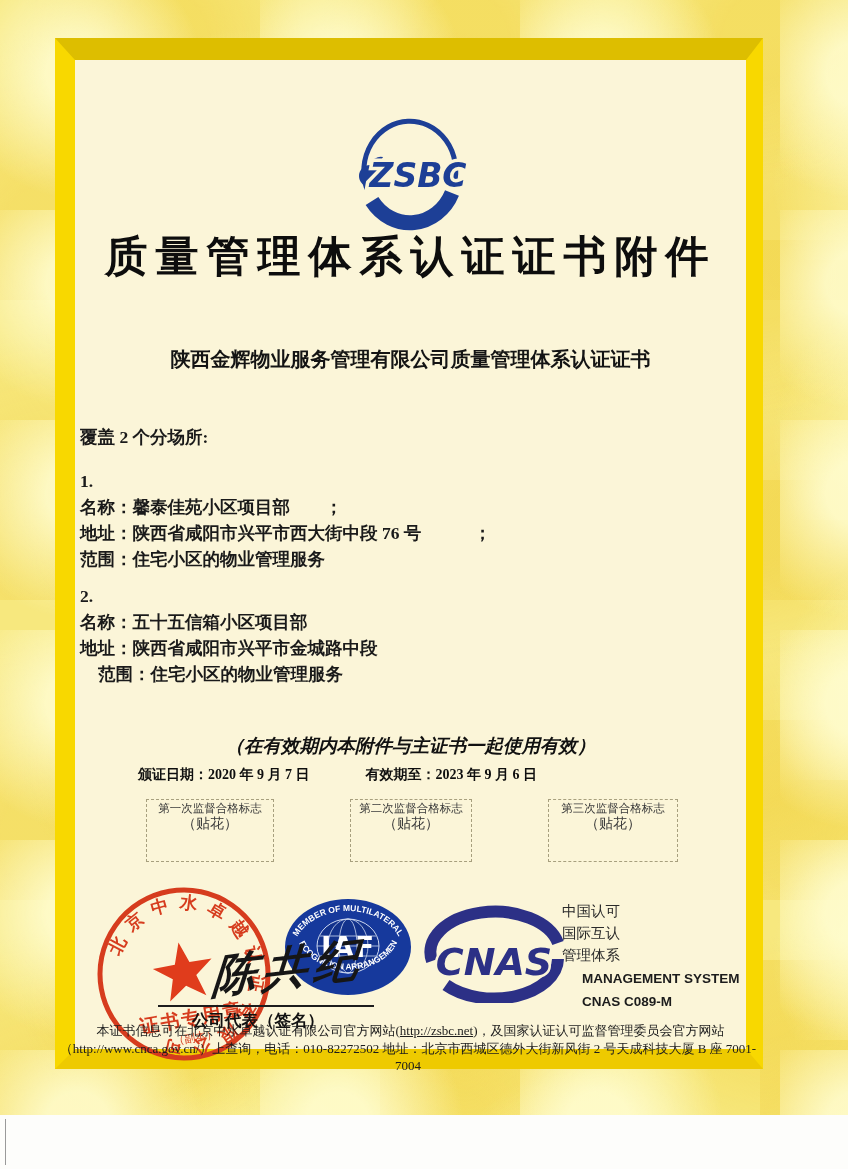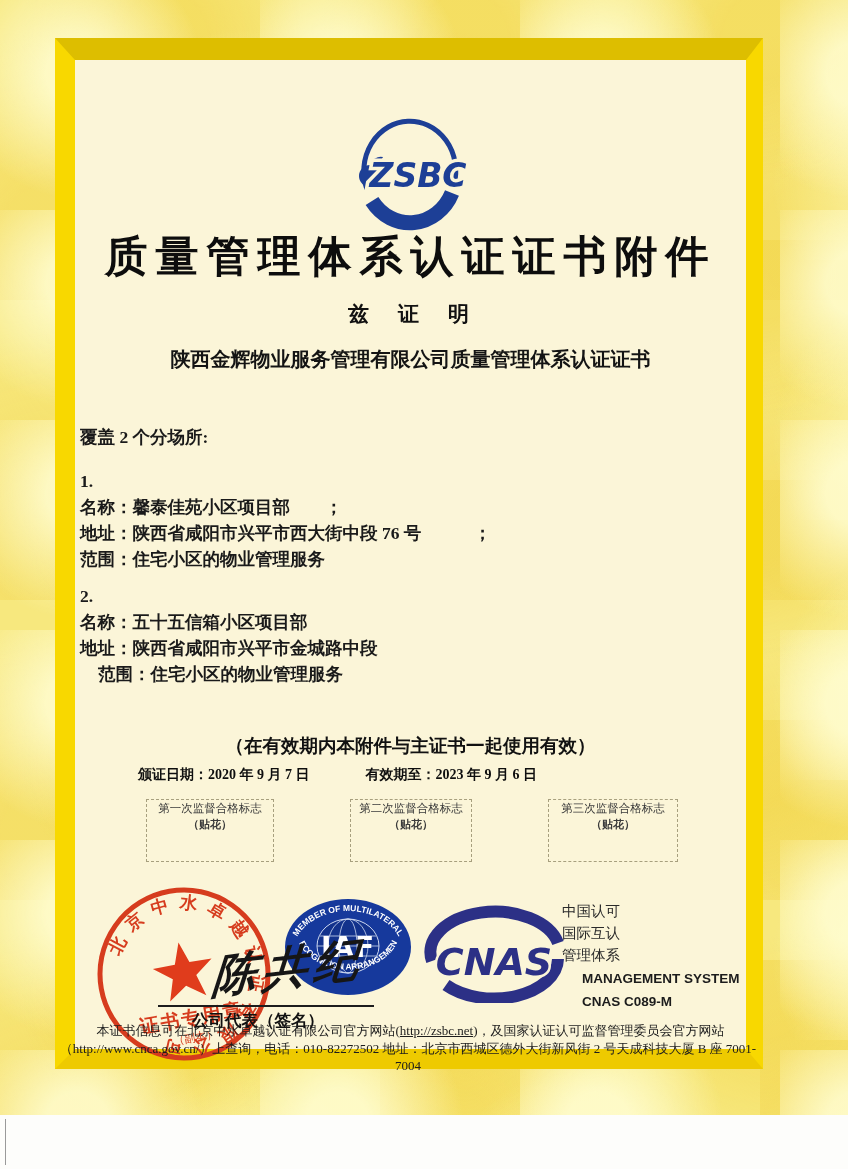--- a/index.html
+++ b/index.html
@@ -26,30 +26,30 @@
   .ctr { left:75px; width:671px; text-align:center; }
   .z { z-index:1; }
   .title { top:228px; font-family:"DejaVu Sans", sans-serif; font-weight:bold; font-size:43px; letter-spacing:8px; color:#0d0d0d; }
   .subtitle { top:300px; font-size:21px; font-weight:bold; color:#111; letter-spacing:4px; }
   .company { top:346px; font-size:20px; font-weight:bold; color:#141414; }
   .certno { top:375px; font-size:19px; font-weight:bold; color:#141414; letter-spacing:1px; }
   .body-line { font-size:17.5px; font-weight:bold; color:#1a1a1a; line-height:26px; }
   .coverage { left:80px; top:424px; }
   .site { left:80px; }
   .indent { padding-left:18px; }
-  .validity { top:733px; font-size:18.5px; font-weight:bold; color:#111; }
+  .validity { top:733px; font-size:18.5px; font-weight:bold; color:#111;font-style:italic; }
   .dates { left:138px; top:766px; width:600px; font-size:14px; font-weight:bold; color:#0e0e0e; }
   .dates .gap { display:inline-block; width:56px; }
   .susp-box {
     position:absolute; top:799px; height:63px; border:1px dashed #a79f7e;
     display:flex; flex-direction:column; justify-content:flex-start; text-align:center;
     color:#3a3a3a; z-index:1;
   }
   .susp-box .l1 { font-size:11.5px; line-height:16px; }
-  .susp-box .l2 { font-size:11px; line-height:16px;font-weight:bold; }
+  .susp-box .l2 { font-size:14px; line-height:16px; }
   .seal-wrap { left:92px; top:882px; width:184px; height:184px; transform:rotate(-10deg); z-index:1; }
   .sig { left:212px; top:938px; font-size:45px; color:#161616; font-weight:600;
          transform:rotate(-7deg) skewX(-12deg); letter-spacing:6px; z-index:2; font-style:italic; }
   .sig-line { left:158px; top:1005px; width:216px; border-top:2px solid #1c1c1c; z-index:1; }
   .sig-label { left:168px; top:1010px; font-size:16.5px; font-weight:bold; color:#111; z-index:1;padding-left:24px; }
   .iaf-wrap { left:283px; top:897px; width:130px; height:100px; z-index:1; }
   .cnas-wrap { left:424px; top:903px; width:140px; height:100px; z-index:1; }
   .cnas-text { left:562px; top:900px; width:180px; z-index:1; }
   .cnas-text .cn { font-size:14.5px; color:#2a2a2a; line-height:22px; }
   .cnas-text .en { font-family:"Liberation Sans", sans-serif; font-size:13.5px; font-weight:bold; color:#1c1c1c; line-height:21px; margin-top:2px;padding-left:20px; }
@@ -71,21 +71,20 @@
     <svg width="145" height="122" viewBox="0 0 145 122">
       <path d="M 26.8,79 A 46,50 0 1 1 114,75" fill="none" stroke="#1d3f96" stroke-width="5"></path>
       <path d="M 112,83 A 46,50 0 0 1 32,91" fill="none" stroke="#1d3f96" stroke-width="15"></path>
       <circle cx="30" cy="66" r="11" fill="#1d3f96"></circle>
       <path d="M 30,54 q 6,-9 13,-7 q -4,9 -13,7 z" fill="#1d3f96"></path>
       <text x="78" y="77" text-anchor="middle" font-family="DejaVu Sans, sans-serif" font-size="33" font-weight="bold" font-style="italic" fill="#1d3f96" stroke="#fbf5d8" stroke-width="7" style="paint-order:stroke">ZSBC</text>
     </svg>
   </div>
 
   <div class="abs ctr z title">质量管理体系认证证书附件</div>
-  <div class="abs ctr z subtitle">兹　证　明</div>
   <div class="abs ctr z company">陕西金辉物业服务管理有限公司质量管理体系认证证书</div>
 
   <div class="abs z body-line coverage">覆盖 2 个分场所:</div>
 
   <div class="abs z site" style="top:468px;">
     <div class="body-line">1.</div>
     <div class="body-line">名称：馨泰佳苑小区项目部　　；</div>
     <div class="body-line">地址：陕西省咸阳市兴平市西大街中段 76 号　　　；</div>
     <div class="body-line">范围：住宅小区的物业管理服务</div>
   </div>

